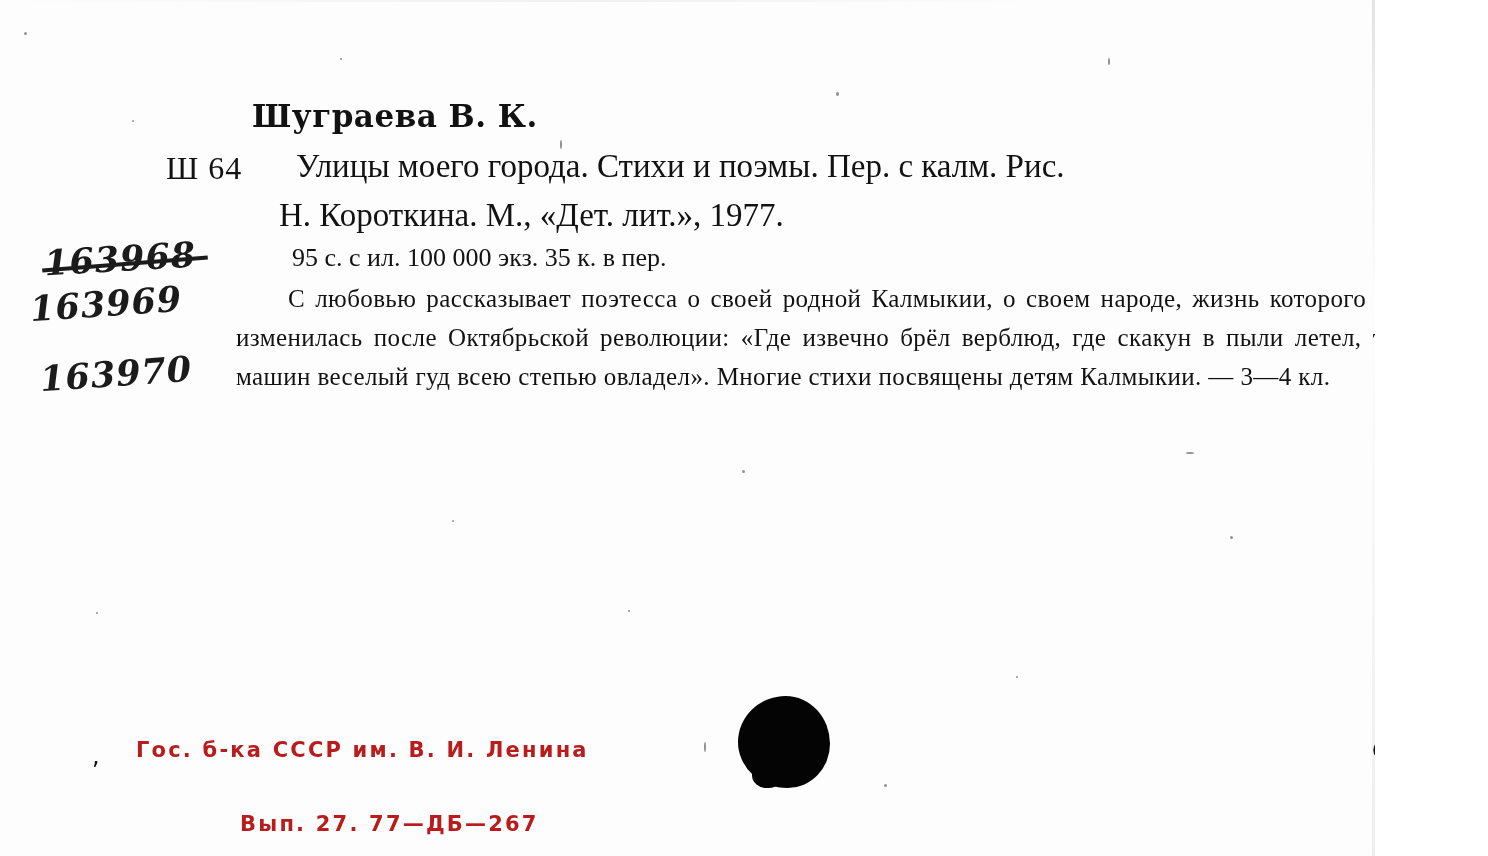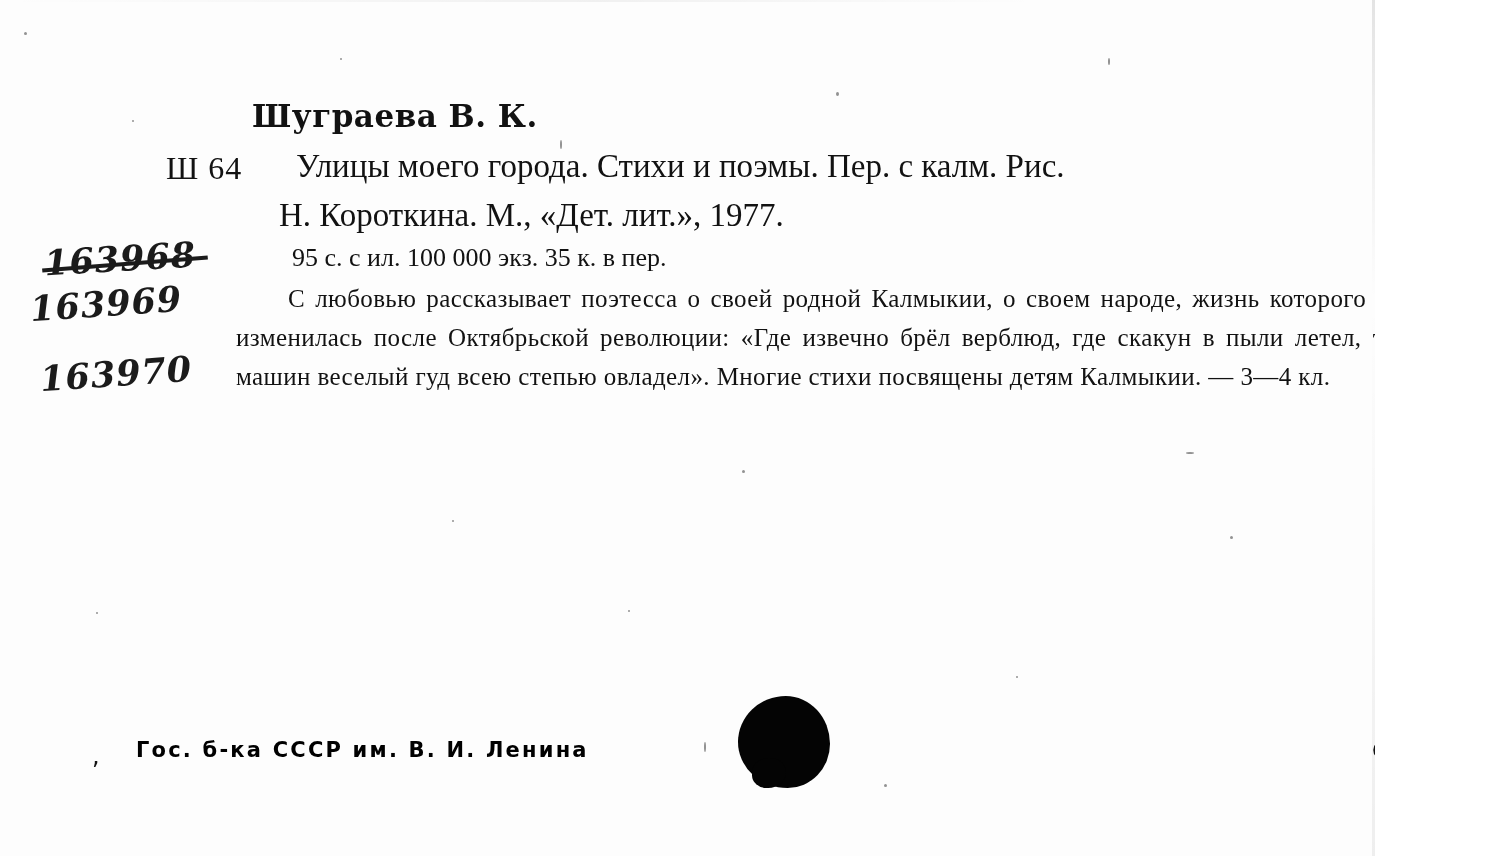--- a/index.html
+++ b/index.html
@@ -104,21 +104,21 @@
     transform: rotate(-4.5deg);
   }
 
   
   .footer-line {
     position: absolute;
     font-family: "DejaVu Sans", sans-serif;
     font-weight: bold;
     font-size: 21px;
     letter-spacing: 2.2px;
-    color: #000000;
+    color: #b91c1c;
   }
   .f1 { left: 136px; top: 738px; }
   .f2 { left: 232px; top: 776px; }
   .f3 { left: 240px; top: 812px; }
 
   .comma-mark {
     position: absolute;
     left: 92px;
     top: 742px;
     font-size: 24px;
@@ -199,15 +199,16 @@
 
   <div class="hand h1">163968</div>
   <div class="strike"></div>
   <div class="hand h2">163969</div>
   <div class="hand h3">163970</div>
 
   <div class="blot"></div>
 
   <div class="comma-mark">,</div>
   <div class="footer-line f1">Гос. б-ка СССР им. В. И. Ленина</div>
+  <div class="footer-line f3">Вып. 27. 77—ДБ—267</div>
   <div class="corner-c">С</div>
 
 </div>
 
 </body></html>

